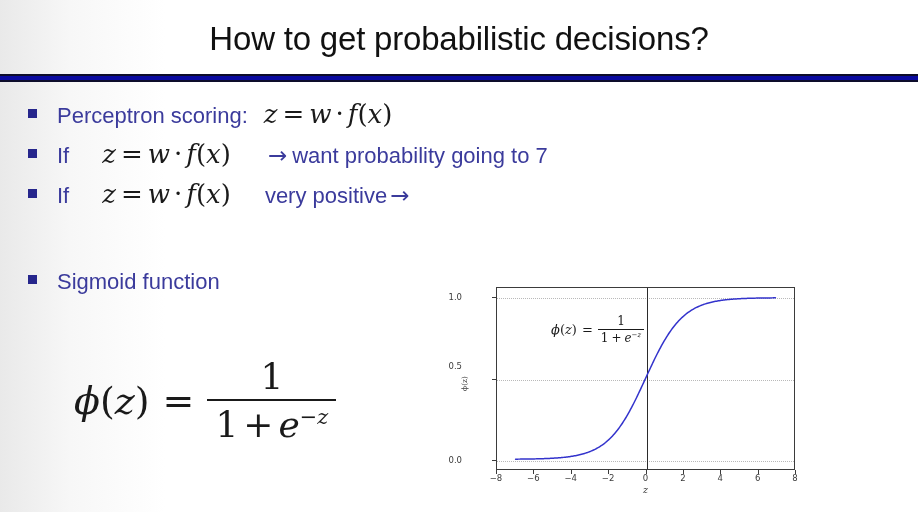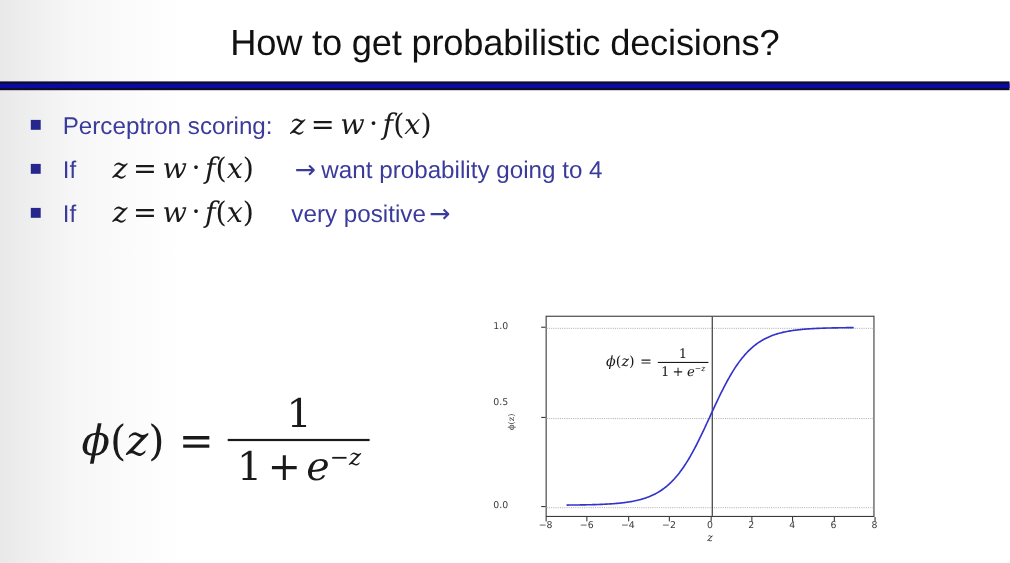--- a/index.html
+++ b/index.html
@@ -326,36 +326,42 @@
     </div>
 
     <div class="bullet-row" style="margin-top:7px;">
       <span class="bullet-marker"></span>
       <span class="bullet-body">
         <span class="btext">If</span>
         <span class="gap-a"></span>
         <span class="math math-zwfx"><span>z</span><span class="op">=</span><span>w</span><span class="cdot">·</span><span>f</span><span class="paren">(</span><span>x</span><span class="paren">)</span></span>
         <span class="gap-b"></span>
         <span class="arrow-glyph">→</span>
-        <span class="btext">want probability going to 4</span>
+        <span class="btext">want probability going to 7</span>
       </span>
     </div>
 
     <div class="bullet-row" style="margin-top:7px;">
       <span class="bullet-marker"></span>
       <span class="bullet-body">
         <span class="btext">If</span>
         <span class="gap-a"></span>
         <span class="math math-zwfx"><span>z</span><span class="op">=</span><span>w</span><span class="cdot">·</span><span>f</span><span class="paren">(</span><span>x</span><span class="paren">)</span></span>
         <span class="gap-b"></span>
         <span class="btext">very positive</span>
         <span class="arrow-glyph">→</span>
       </span>
     </div>
 
+    <div class="bullet-row" style="margin-top:53px;">
+      <span class="bullet-marker"></span>
+      <span class="bullet-body">
+        <span class="btext">Sigmoid function</span>
+      </span>
+    </div>
 
   </div>
 
   <div id="sigmoid-formula">
     <span class="lhs"><span>ϕ</span><span class="paren">(</span><span>z</span><span class="paren">)</span></span>
     <span class="eq">=</span>
     <span class="frac">
       <span class="numer">1</span>
       <span class="bar"></span>
       <span class="denom"><span class="num">1</span><span class="op" style="padding:0 5px;">+</span><span>e</span><span class="sup"><span class="op">−</span><span>z</span></span></span>

